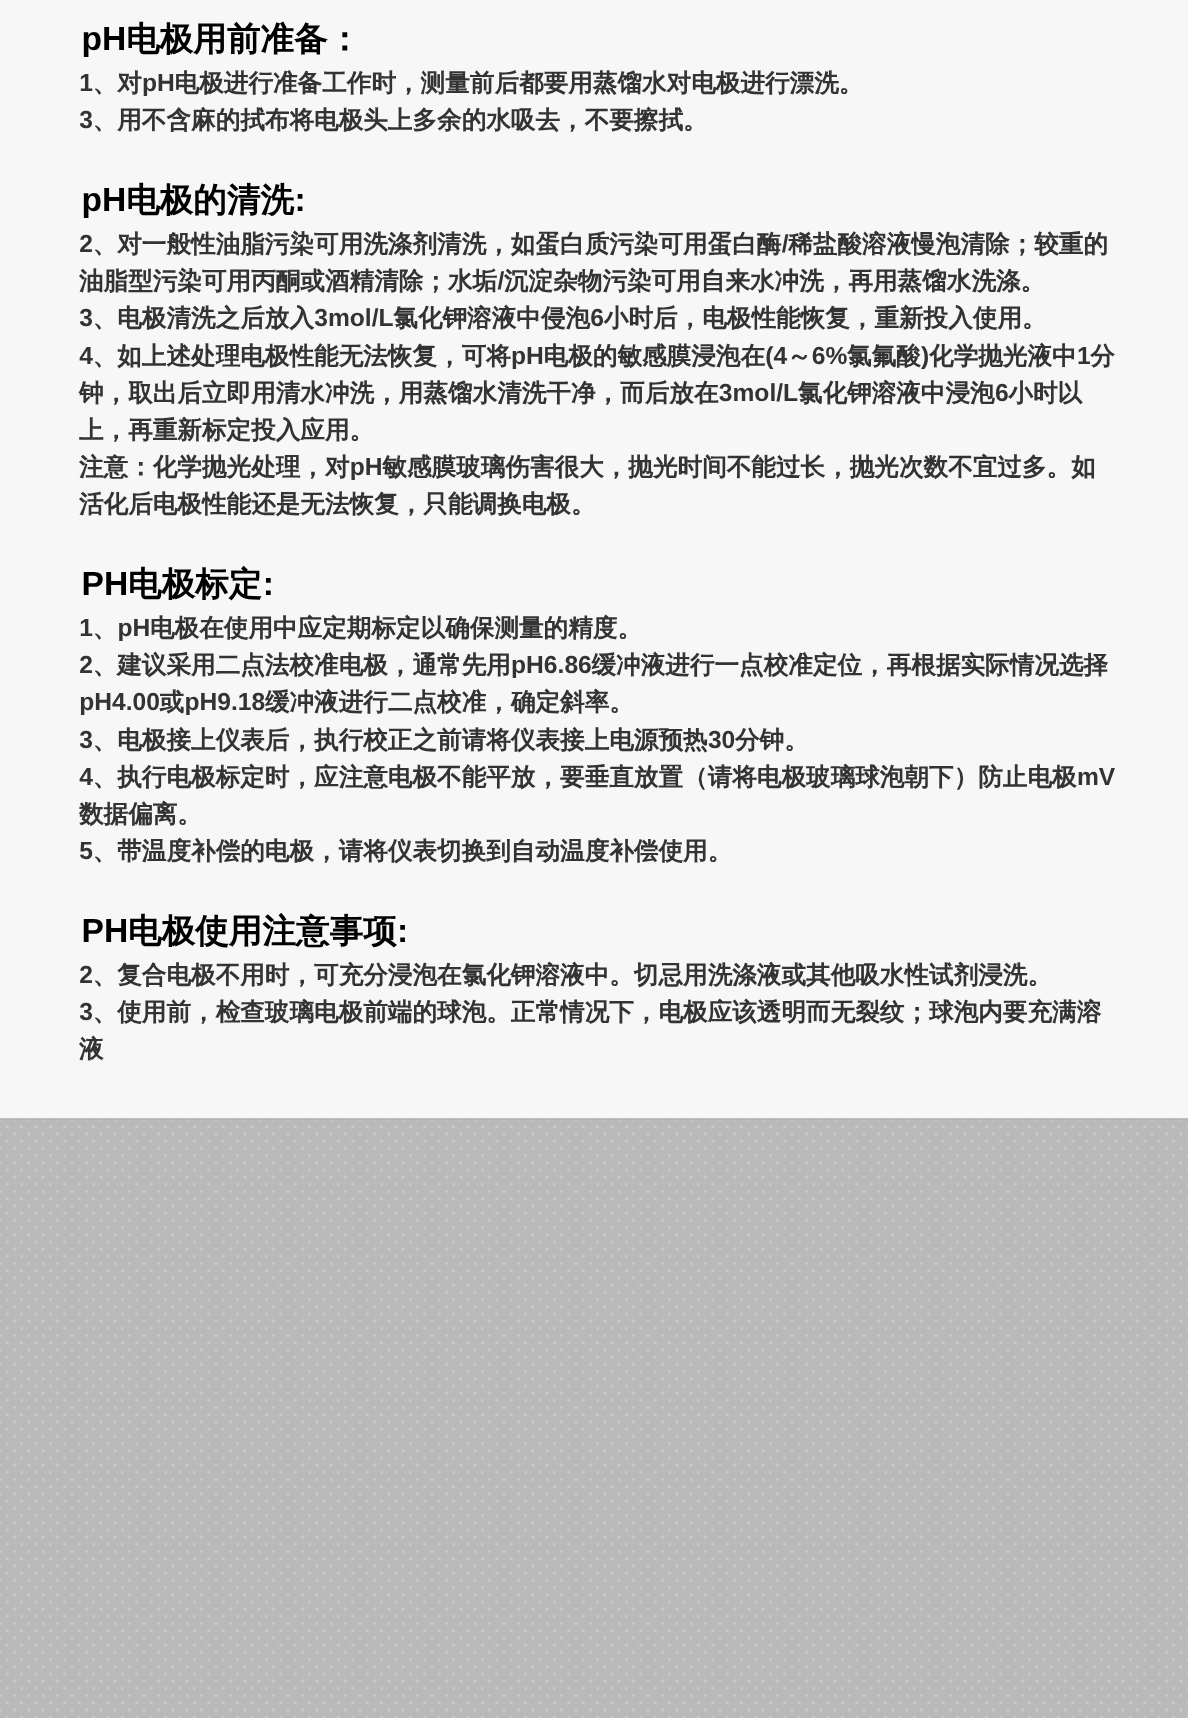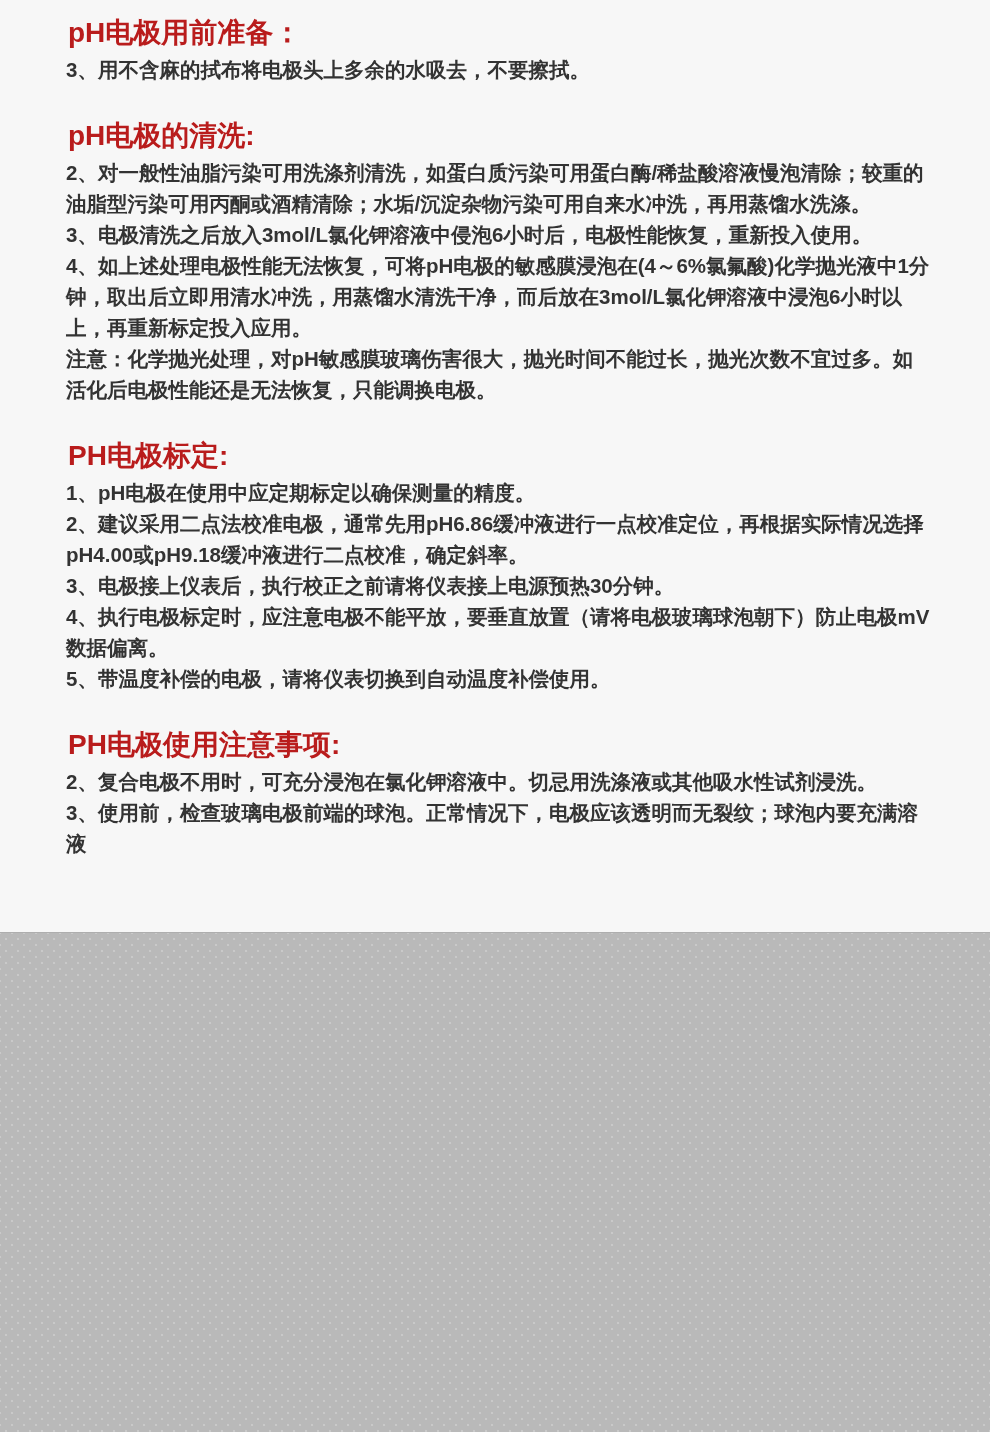--- a/index.html
+++ b/index.html
@@ -16,21 +16,21 @@
   .content {
     padding: 14px 58px 0 66px;
   }
   .section { margin-bottom: 32px; }
   .section:last-child { margin-bottom: 0; }
   .section-heading {
     font-size: 28px;
     font-weight: 700;
     line-height: 38px;
     margin: 0 0 2px 2px;
-    color: #b91c1c;
+    color: #000000;
   }
   .item {
     font-size: 20.5px;
     font-weight: 600;
     line-height: 31px;
     margin: 0;
     color: #333333;
     word-break: break-all;
   }
   .image-placeholder {
@@ -49,20 +49,21 @@
     border-top: 1px solid #aeaeae;
   }
 </style>
 </head>
 <body>
 
 <div class="content">
 
   <section class="section">
     <h2 class="section-heading">pH电极用前准备：</h2>
+    <p class="item">1、对pH电极进行准备工作时，测量前后都要用蒸馏水对电极进行漂洗。</p>
     <p class="item">3、用不含麻的拭布将电极头上多余的水吸去，不要擦拭。</p>
   </section>
 
   <section class="section">
     <h2 class="section-heading">pH电极的清洗:</h2>
     <p class="item">2、对一般性油脂污染可用洗涤剂清洗，如蛋白质污染可用蛋白酶/稀盐酸溶液慢泡清除；较重的油脂型污染可用丙酮或酒精清除；水垢/沉淀杂物污染可用自来水冲洗，再用蒸馏水洗涤。</p>
     <p class="item">3、电极清洗之后放入3mol/L氯化钾溶液中侵泡6小时后，电极性能恢复，重新投入使用。</p>
     <p class="item">4、如上述处理电极性能无法恢复，可将pH电极的敏感膜浸泡在(4～6%氯氟酸)化学抛光液中1分钟，取出后立即用清水冲洗，用蒸馏水清洗干净，而后放在3mol/L氯化钾溶液中浸泡6小时以上，再重新标定投入应用。</p>
     <p class="item">注意：化学抛光处理，对pH敏感膜玻璃伤害很大，抛光时间不能过长，抛光次数不宜过多。如活化后电极性能还是无法恢复，只能调换电极。</p>
   </section>

